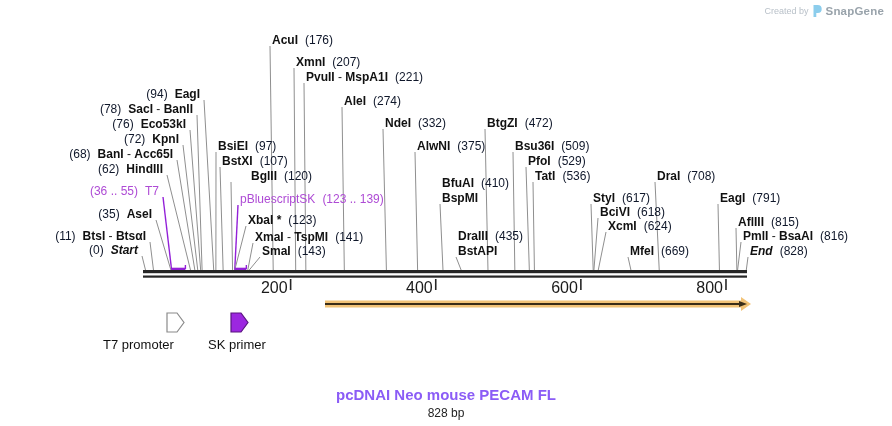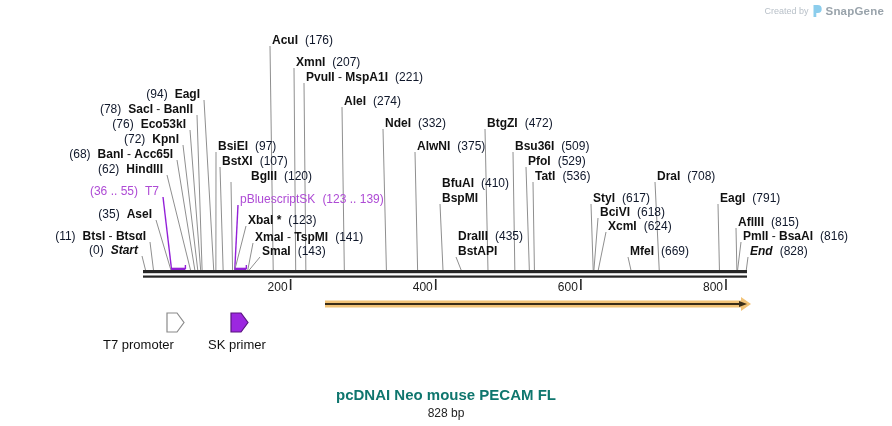--- a/index.html
+++ b/index.html
@@ -7,27 +7,27 @@
     position:relative;width:892px;height:426px;background:#ffffff;overflow:hidden;
     font-family:"Liberation Sans","DejaVu Sans",sans-serif;
   }
   .site-label{position:absolute;white-space:nowrap;font-size:12px;line-height:13px;color:#111;}
   .site-label .nm{font-weight:bold;}
   .site-label .dash{font-weight:normal;color:#222;}
   .site-label .pos{font-weight:normal;margin-left:7px;color:#0f172a;}
   .site-label .pos-first{margin-left:0;margin-right:7px;}
   .site-label.purple, .site-label.purple .pos, .site-label.purple .nm{color:#AE4BD5;font-weight:normal;}
   .site-label.italic .nm{font-style:italic;}
-  .tick-num{position:absolute;font-size:12px;color:#1a1a1a;line-height:13px;}
+  .tick-num{position:absolute;font-size:16px;color:#1a1a1a;line-height:13px;}
   #watermark{position:absolute;top:4px;right:8px;display:flex;align-items:center;gap:2px;}
   #wm-created{font-size:9px;color:#b9c1c9;}
   #wm-brand{font-size:11.5px;color:#99a3ab;font-weight:bold;letter-spacing:.2px;}
   .feat-label{position:absolute;font-size:13px;color:#111;white-space:nowrap;}
   #title-block{position:absolute;left:0;top:386px;width:892px;text-align:center;}
-  #map-title{font-size:15px;font-weight:bold;color:#0f766e;line-height:17px;}
+  #map-title{font-size:15px;font-weight:bold;color:#8b5cf6;line-height:17px;}
   #map-length{font-size:12px;color:#222;line-height:14px;margin-top:3px;}
   svg{position:absolute;left:0;top:0;}
 </style>
 </head>
 <body>
 
 <div id="stage">
 
   <div id="watermark">
     <span id="wm-created">Created by</span>

